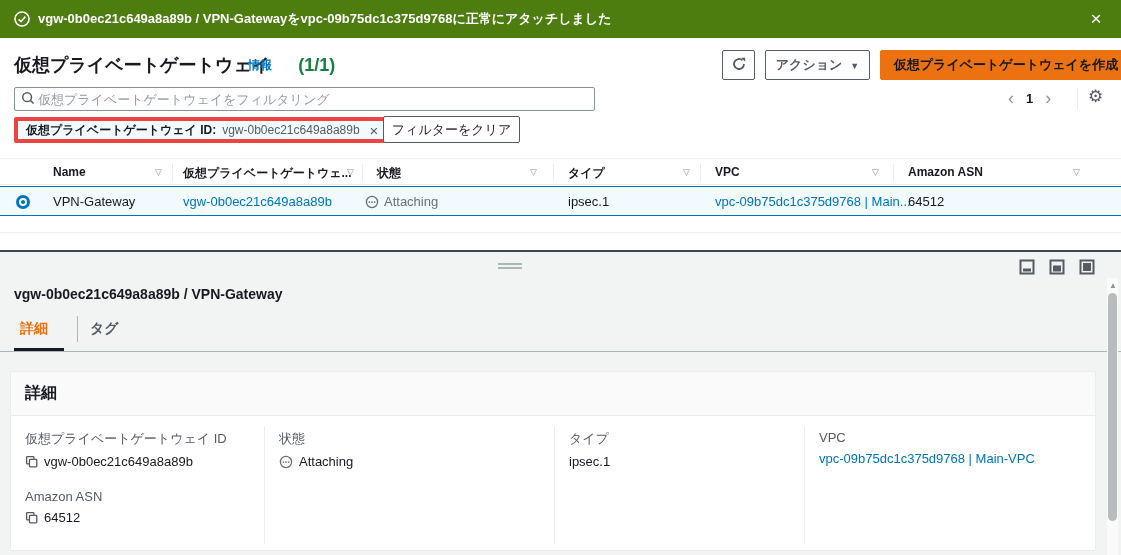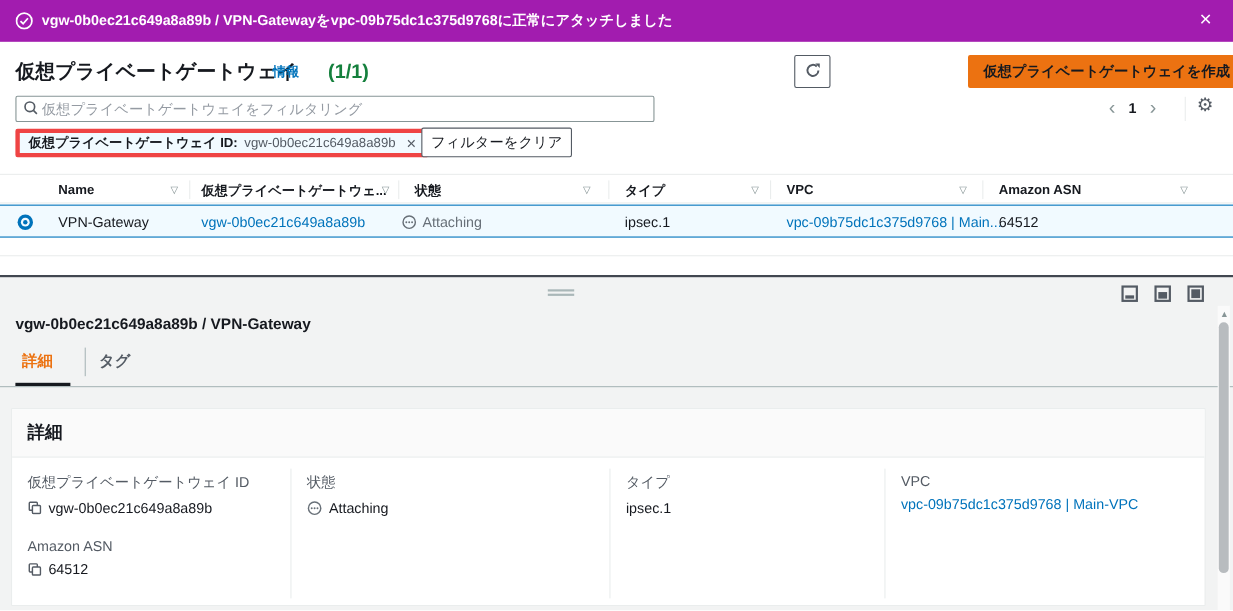--- a/index.html
+++ b/index.html
@@ -5,21 +5,21 @@
   * { margin:0; padding:0; box-sizing:border-box; }
   html,body { background:#fff; }
   .screen {
     position:relative; width:1121px; height:555px; overflow:hidden;
     font-family:"Liberation Sans","DejaVu Sans",sans-serif;
     font-size:13px; color:#16191f; background:#fff;
   }
   
   .banner {
     position:absolute; left:0; top:0; width:1121px; height:38px;
-    background:#a21caf; color:#fff; display:flex; align-items:center;
+    background:#4d7c0f; color:#fff; display:flex; align-items:center;
   }
   .banner .msg { margin-left:38px; font-weight:bold; font-size:13px; }
   .banner .chk {
     position:absolute; left:14px; top:11px; width:16px; height:16px;
   }
   .banner .x {
     position:absolute; right:12px; top:6px; width:26px; height:26px;
     font-size:19px; line-height:26px; text-align:center; color:#fff; cursor:pointer;
   }
   
@@ -150,20 +150,24 @@
   </div>
   <span class="info-link">情報</span>
 
   <div class="btn btn-refresh">
     <span>
       <svg width="16" height="16" viewBox="0 0 16 16">
         <path d="M13 8 A5 5 0 1 1 11.5 4.4" fill="none" stroke="#545b64" stroke-width="1.8"></path>
         <polygon points="10.2,1.8 14.2,1.8 14.2,5.8" fill="#545b64"></polygon>
       </svg>
     </span>
+  </div>
+  <div class="btn btn-actions">
+    <span>アクション</span>
+    <span class="caret">▼</span>
   </div>
   <div class="btn btn-primary">仮想プライベートゲートウェイを作成</div>
 
   <div class="search">
     <span>
       <svg width="14" height="14" viewBox="0 0 16 16">
         <circle cx="7" cy="7" r="5" fill="none" stroke="#545b64" stroke-width="1.7"></circle>
         <line x1="10.7" y1="10.7" x2="14.3" y2="14.3" stroke="#545b64" stroke-width="1.7"></line>
       </svg>
     </span>

